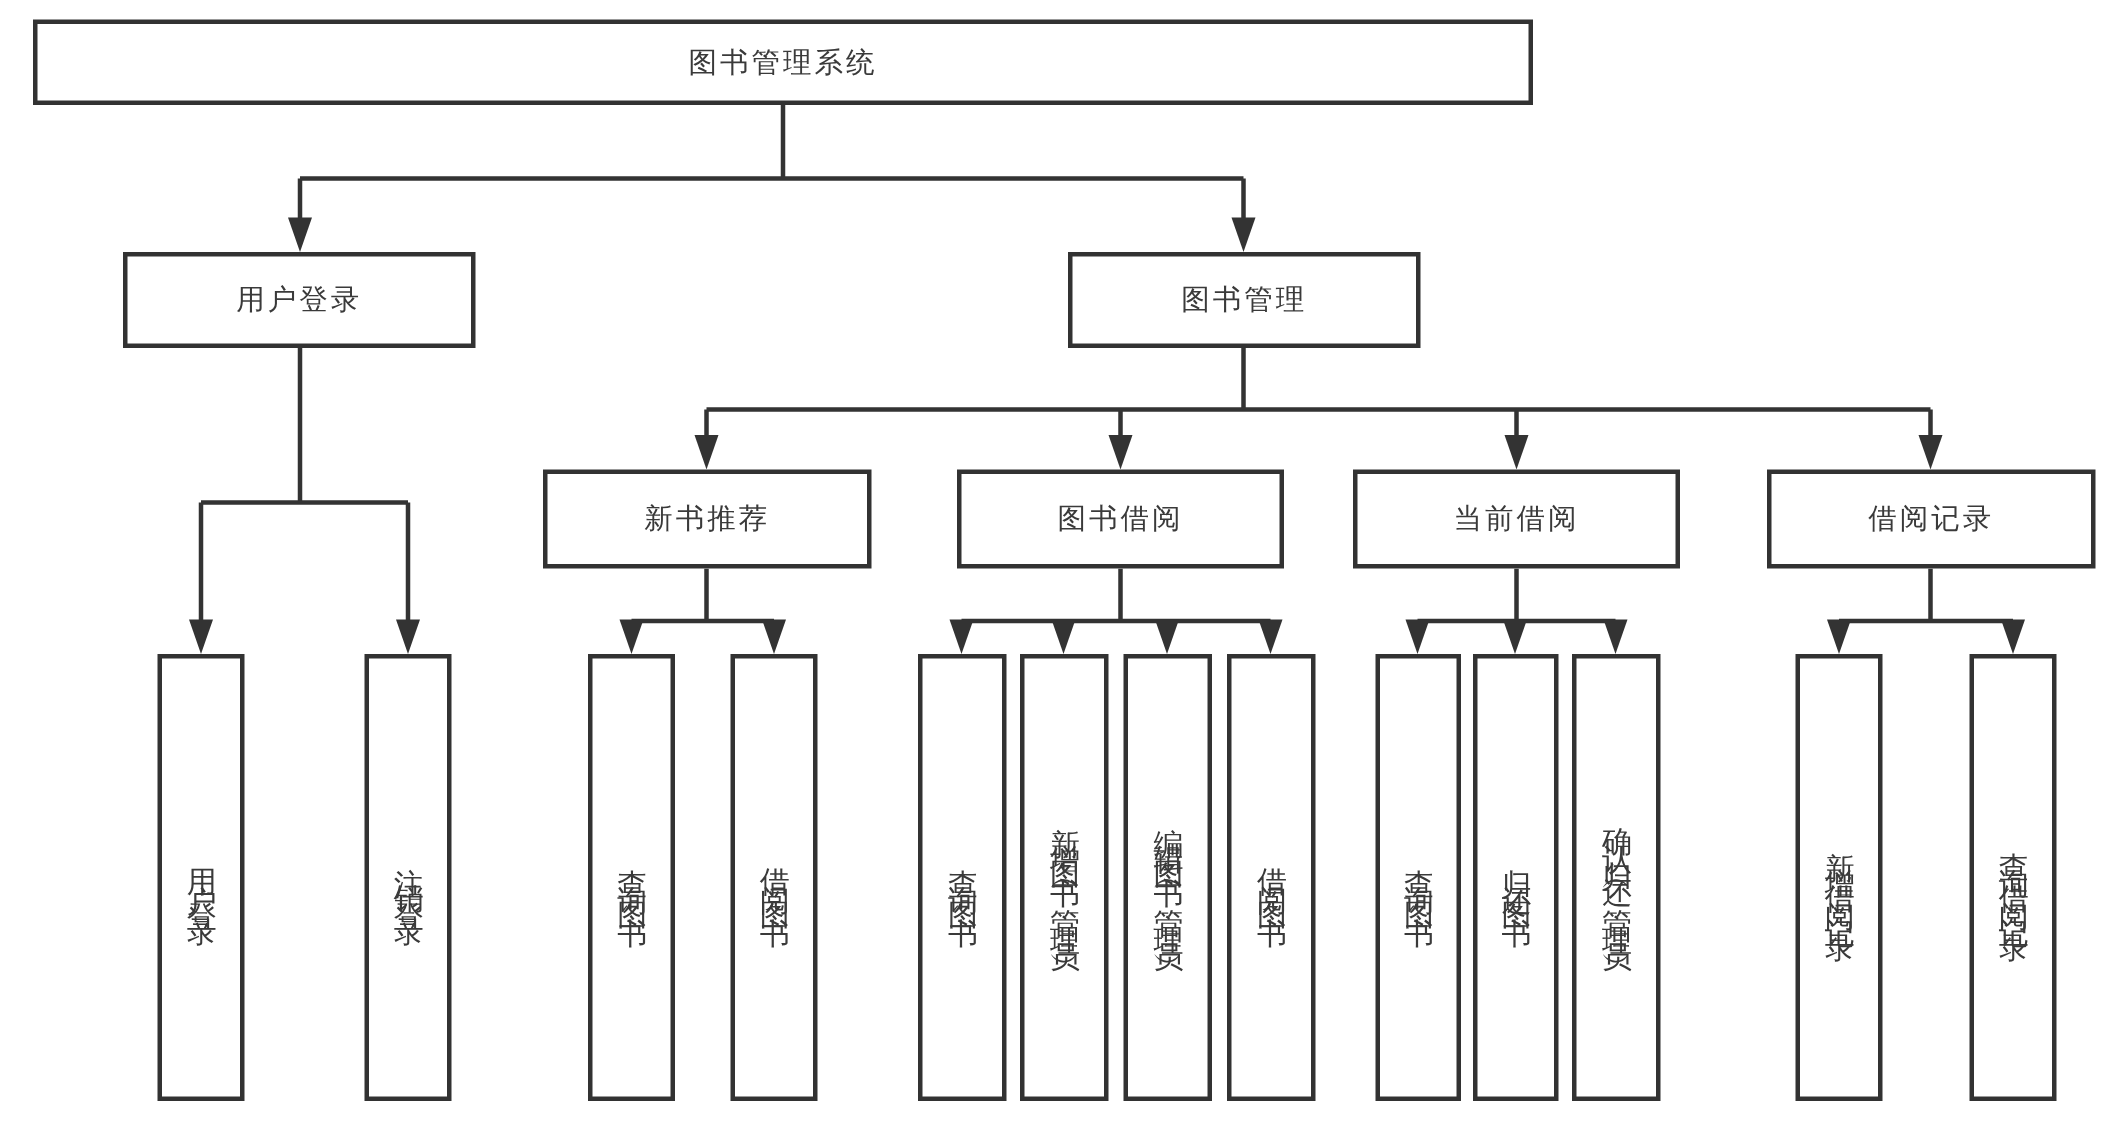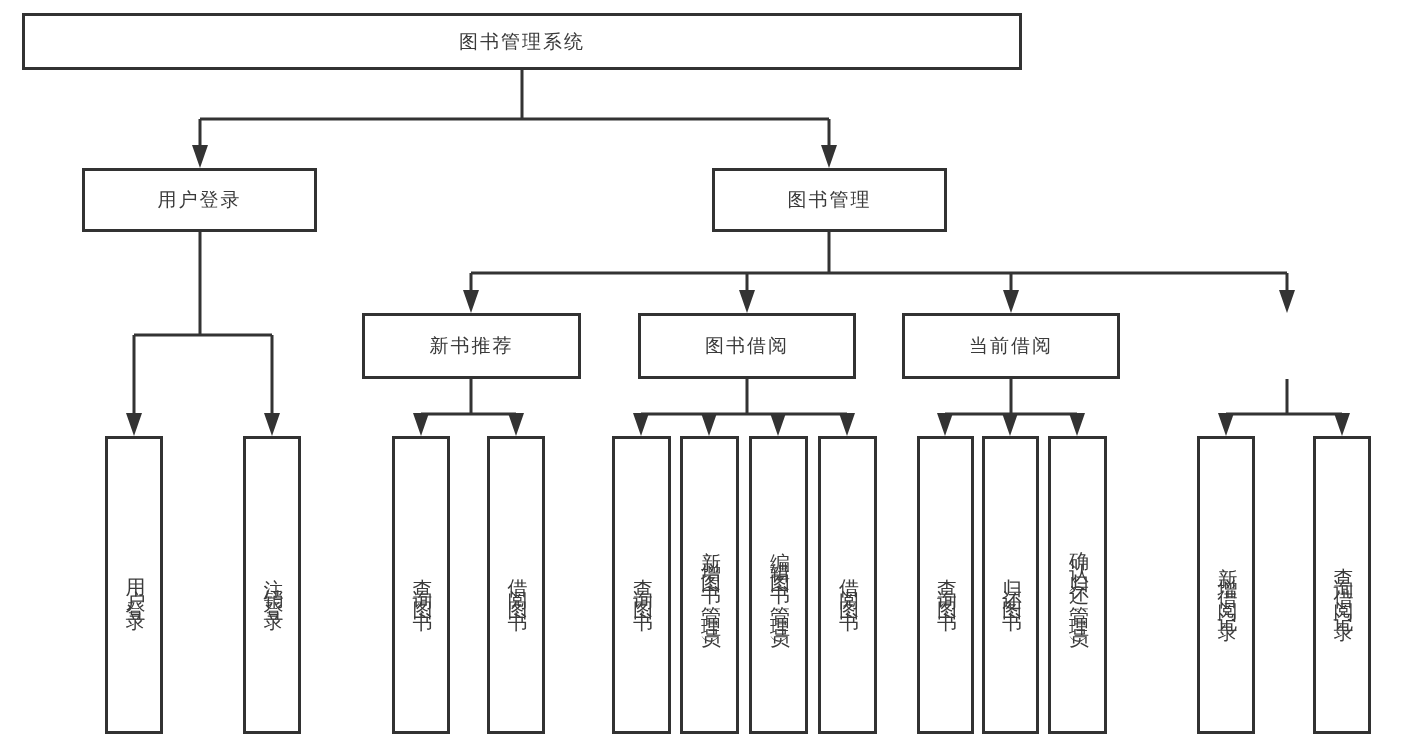--- a/index.html
+++ b/index.html
@@ -1,20 +1,20 @@
 <!DOCTYPE html>
 <html><head>
 <meta charset="utf-8">
 <style>
   html,body{margin:0;padding:0;background:#ffffff;}
   #canvas{
     position:relative;
     width:1405px;height:747px;
     background:#ffffff;
-    font-family:Liberation Mono, monospace;
+    font-family:Liberation Serif, serif;
     overflow:hidden;
   }
   #connectors{position:absolute;left:0;top:0;width:1405px;height:747px;z-index:1;}
   .box{
     position:absolute;
     box-sizing:border-box;
     background:#ffffff;
     border:3px solid #323232;
     display:flex;align-items:center;justify-content:center;
     color:#3a3a3a;
@@ -95,20 +95,23 @@
 
   <div class="box h" style="left:712px;top:168px;width:235px;height:64px">
     <span>图书管理</span>
   </div>
   <div class="box h" style="left:902px;top:313px;width:218px;height:66px">
     <span>当前借阅</span>
   </div>
   <div class="box h" style="left:638px;top:313px;width:218px;height:66px">
     <span>图书借阅</span>
   </div>
+  <div class="box h" style="left:1178px;top:313px;width:219px;height:66px">
+    <span>借阅记录</span>
+  </div>
 
   <div class="box v" style="left:105px;top:436px;width:58px;height:298px">
     <span>用户登录</span>
   </div>
   <div class="box v" style="left:243px;top:436px;width:58px;height:298px">
     <span>注销登录</span>
   </div>
 
   <div class="box v" style="left:392px;top:436px;width:58px;height:298px">
     <span>查询图书</span>

